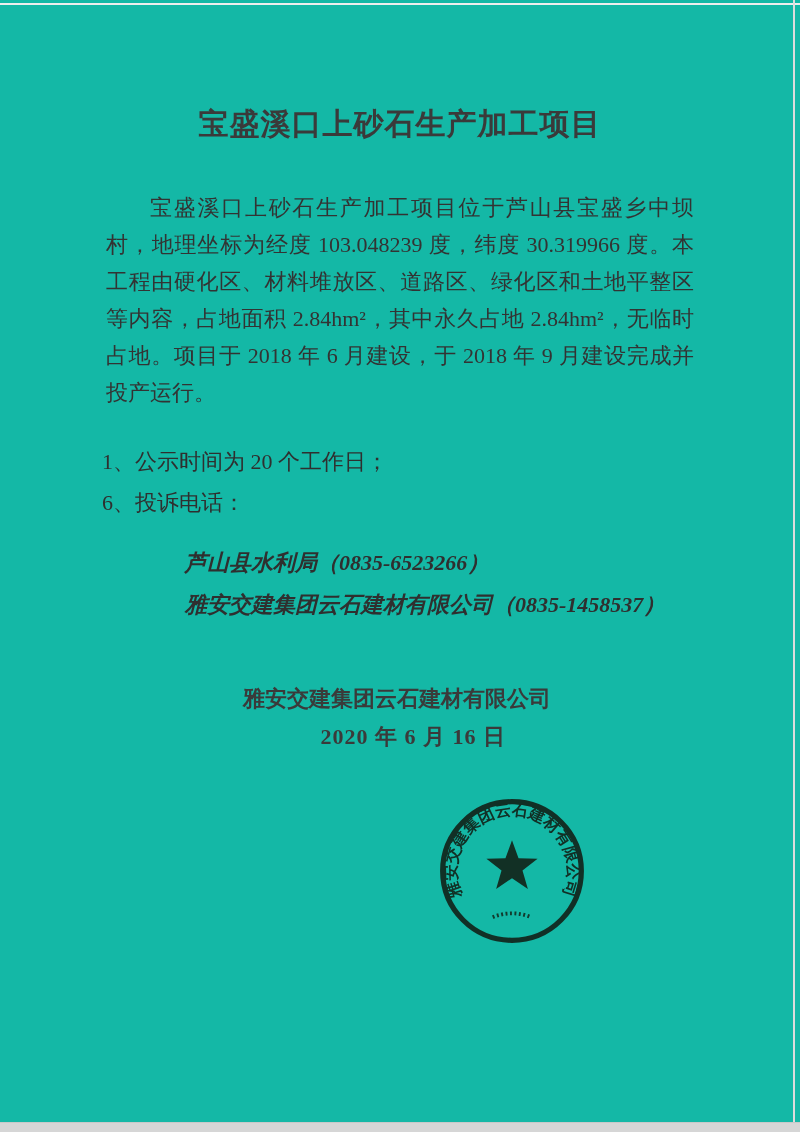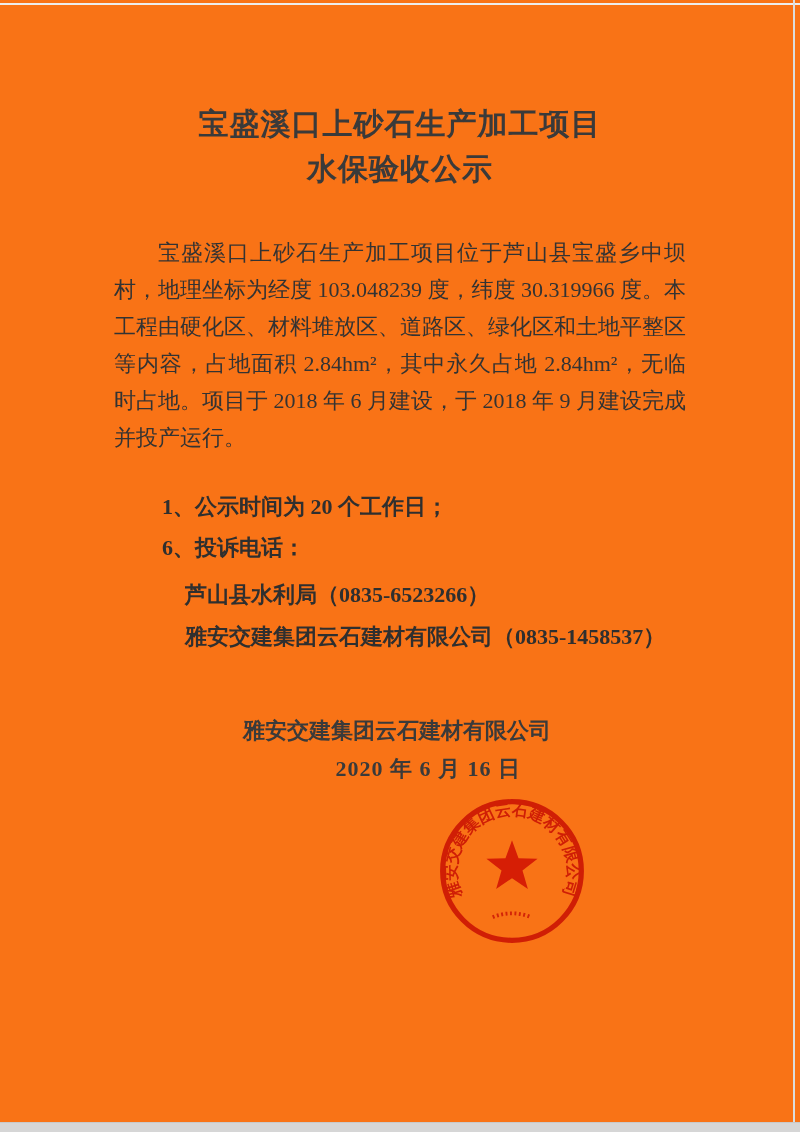--- a/index.html
+++ b/index.html
@@ -4,84 +4,82 @@
 <style>
   html,body{margin:0;padding:0;}
   body{
     width:800px;height:1132px;
     background:#ffffff;
     font-family:"Liberation Serif","DejaVu Serif",serif;
     color:#2b2b2b;
     position:relative;
     overflow:hidden;
   }
-  .page{position:relative;width:800px;height:1132px;background:#f97316;}
+  .page{position:relative;width:800px;height:1132px;background:#14b8a6;}
   .edge-top{position:absolute;top:3px;left:0;width:800px;height:2px;background:#ededed;}
   .edge-right{position:absolute;top:0;right:5px;width:2px;height:1132px;background:#dcdcdc;}
   .edge-bottom{position:absolute;bottom:0;left:0;width:800px;height:9px;background:#d6d6d6;border-top:1px solid #c9c9c9;}
   .title{
     padding-top:101px;
     text-align:center;
     font-size:30px;line-height:45px;
     font-weight:700;color:#3a3a3a;
     letter-spacing:1px;
   }
   .content{
     margin:43px 102px 0 102px;
     width:596px;
     font-size:22px;line-height:37px;
     text-align:justify;
     color:#333;
   }
-  .para{margin:12px;text-indent:2em;}
+  .para{margin:4px;text-indent:2em;}
   .list-block{margin-top:30px;}
   .list-item{
-    margin-left:60px;
-    font-weight:700;
+    font-weight:400;
     font-size:22px;line-height:41px;
     color:#2f2f2f;
     text-align:left;
   }
   .phone-line{
     margin-left:83px;
     font-weight:700;
     font-size:22px;line-height:42px;
     color:#2f2f2f;
     text-align:left;
   }
-  .phones{margin-top:6px;}
+  .phones{margin-top:19px;font-style:italic;}
   .signature{
     margin-top:54px;
     text-align:right;
     padding-right:147px;
     font-weight:700;
     font-size:22px;line-height:38px;
     color:#3a3a3a;
   }
-  .signature .date{margin-right:30px;letter-spacing:1px;}
+  .signature .date{margin-right:45px;letter-spacing:1px;}
   .seal{
     position:absolute;
     left:435px;top:794px;
     width:154px;height:154px;
     opacity:0.88;
     mix-blend-mode:multiply;
     pointer-events:none;
   }
 </style>
 </head>
 <body>
 
 <div class="page">
 
   <div class="edge-top"></div>
   <div class="edge-right"></div>
 
   <div class="title">
     <div>宝盛溪口上砂石生产加工项目</div>
-    <div>水保验收公示</div>
   </div>
 
   <div class="content">
     <p class="para">宝盛溪口上砂石生产加工项目位于芦山县宝盛乡中坝村，地理坐标为经度 103.048239 度，纬度 30.319966 度。本工程由硬化区、材料堆放区、道路区、绿化区和土地平整区等内容，占地面积 2.84hm²，其中永久占地 2.84hm²，无临时占地。项目于 2018 年 6 月建设，于 2018 年 9 月建设完成并投产运行。</p>
 
     <div class="list-block">
       <div class="list-item">1、公示时间为 20 个工作日；</div>
       <div class="list-item">6、投诉电话：</div>
     </div>
 

